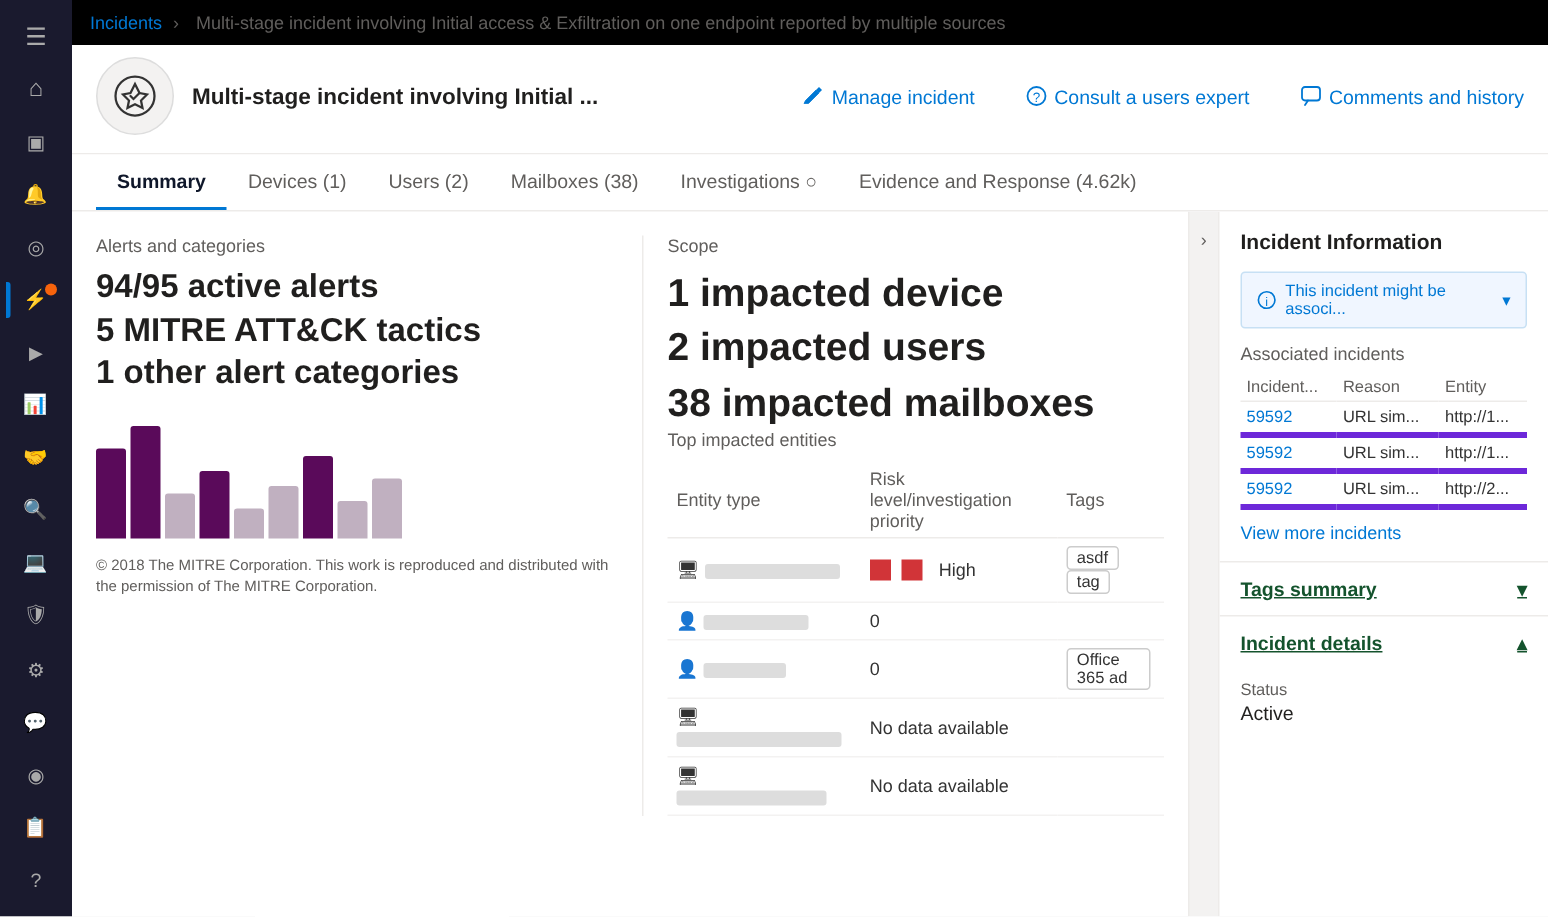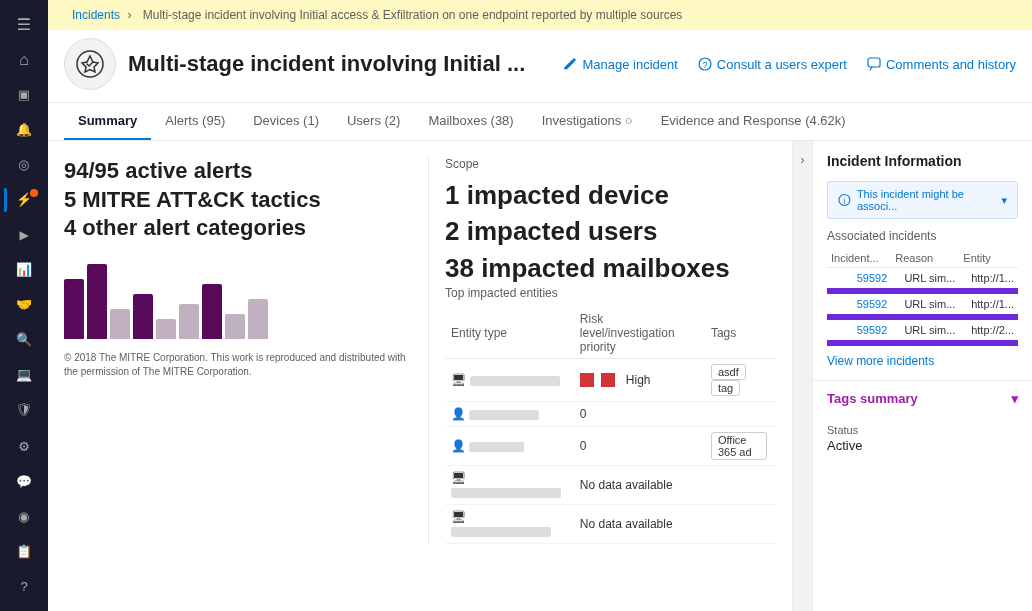--- a/index.html
+++ b/index.html
@@ -38,48 +38,48 @@
     .main {
       flex: 1;
       display: flex;
       flex-direction: column;
       background: #fff;
       overflow: hidden;
     }
 
     
     .breadcrumb {
-      padding: 8px 24px;
+      padding: 8px 12px;
       font-size: 12px;
       color: #605e5c;
-      background: #fef9c3;
+      background: #000000;
     }
     .breadcrumb a { color: #0078d4; text-decoration: none; }
     .breadcrumb span { margin: 0 4px; }
 
     
     .page-header {
       display: flex;
       align-items: center;
       padding: 8px 16px 12px 16px;
       background: #fff;
       border-bottom: 1px solid #edebe9;
       gap: 12px;
     }
     .header-icon-circle {
       width: 52px; height: 52px; border-radius: 50%;
       background: #f3f2f1; border: 1px solid #ddd;
       display: flex; align-items: center; justify-content: center;
       flex-shrink: 0; font-size: 22px; color: #333;
     }
     .header-title {
-      font-size: 22px; font-weight: 600; color: #201f1e; flex: 1;
+      font-size: 15px; font-weight: 600; color: #201f1e; flex: 1;
     }
     .header-actions {
-      display: flex; gap: 20px; align-items: center;
+      display: flex; gap: 34px; align-items: center;
     }
     .header-action-btn {
       display: flex; align-items: center; gap: 5px;
       color: #0078d4; font-size: 13px; cursor: pointer; background: none; border: none;
     }
 
     
     .tabs {
       display: flex;
       border-bottom: 1px solid #edebe9;
@@ -200,32 +200,32 @@
     }
 
     
     .copyright { font-size: 10px; color: #605e5c; margin-top: 12px; line-height: 1.4; }
 
     
     .incident-info-section { padding: 0 14px 12px; }
     .assoc-header { font-size: 12px; color: #605e5c; margin-bottom: 6px; font-weight: 400; }
     .assoc-table { width: 100%; border-collapse: collapse; font-size: 11px; }
     .assoc-table th { color: #605e5c; text-align: left; padding: 3px 4px; font-weight: 400; border-bottom: 1px solid #edebe9; }
-    .assoc-table td { padding: 4px 4px; border-bottom: 6px solid #6d28d9; color: #0078d4; text-align: right; }
+    .assoc-table td { padding: 4px 4px; border-bottom: 4px solid #6d28d9; color: #0078d4; }
     .assoc-table td.plain { color: #333; }
 
     .view-more-link { color: #0078d4; font-size: 12px; cursor: pointer; display: block; margin-top: 8px; }
 
     .tags-summary-row, .incident-details-row {
       display: flex; align-items: center; justify-content: space-between;
       padding: 10px 14px;
       border-top: 1px solid #edebe9;
       cursor: pointer;
     }
-    .tags-summary-row span, .incident-details-row span { font-size: 13px; font-weight: 600; color: #a21caf; }
+    .tags-summary-row span, .incident-details-row span { font-size: 13px; font-weight: 600; color: #14532d; text-decoration: underline; }
 
     .incident-details-content { padding: 8px 14px; }
     .detail-label { font-size: 11px; color: #605e5c; margin-bottom: 2px; }
     .detail-value { font-size: 13px; color: #201f1e; margin-bottom: 8px; }
 
     .associated-alert-banner {
       background: #f0f6ff;
       border: 1px solid #c7e0f4;
       border-radius: 3px;
       padding: 6px 10px;
@@ -310,38 +310,38 @@
             <rect x="1" y="1" width="12" height="9" rx="2" fill="none" stroke="#0078d4" stroke-width="1.2"></rect>
             <path d="M3 13 L5 10" stroke="#0078d4" stroke-width="1.2" stroke-linecap="round"></path>
           </svg>
         <span>Comments and history</span>
       </button>
     </div>
   </div>
 
   <div class="tabs">
     <div class="tab active">Summary</div>
-    <div class="tab">Alerts (95)</div>
     <div class="tab">Devices (1)</div>
     <div class="tab">Users (2)</div>
     <div class="tab">Mailboxes (38)</div>
     <div class="tab">Investigations ○</div>
     <div class="tab">Evidence and Response (4.62k)</div>
   </div>
 
   <div class="content-area">
 
     <div class="main-panel">
       <div class="two-col">
 
         <div class="main-left">
+          <div class="section-label">Alerts and categories</div>
           <div class="alert-stats">
             <h2>94/95 active alerts</h2>
             <h2>5 MITRE ATT&amp;CK tactics</h2>
-            <h2>4 other alert categories</h2>
+            <h2>1 other alert categories</h2>
           </div>
           <div class="bar-chart" id="bar-chart">
               <div class="bar" style="height: 60px; background: rgb(90, 10, 90);"></div>
               <div class="bar" style="height: 75px; background: rgb(90, 10, 90);"></div>
               <div class="bar" style="height: 30px; background: rgb(192, 176, 192);"></div>
               <div class="bar" style="height: 45px; background: rgb(90, 10, 90);"></div>
               <div class="bar" style="height: 20px; background: rgb(192, 176, 192);"></div>
               <div class="bar" style="height: 35px; background: rgb(192, 176, 192);"></div>
               <div class="bar" style="height: 55px; background: rgb(90, 10, 90);"></div>
               <div class="bar" style="height: 25px; background: rgb(192, 176, 192);"></div>
@@ -453,19 +453,23 @@
           </tbody>
         </table>
         <a class="view-more-link">View more incidents</a>
       </div>
 
       <div class="tags-summary-row">
         <span>Tags summary</span>
         <span>▾</span>
       </div>
 
+      <div class="incident-details-row">
+        <span>Incident details</span>
+        <span>▴</span>
+      </div>
       <div class="incident-details-content">
         <div class="detail-label">Status</div>
         <div class="detail-value">Active</div>
       </div>
     </div>
   </div>
 </div>
 
 </body></html>

